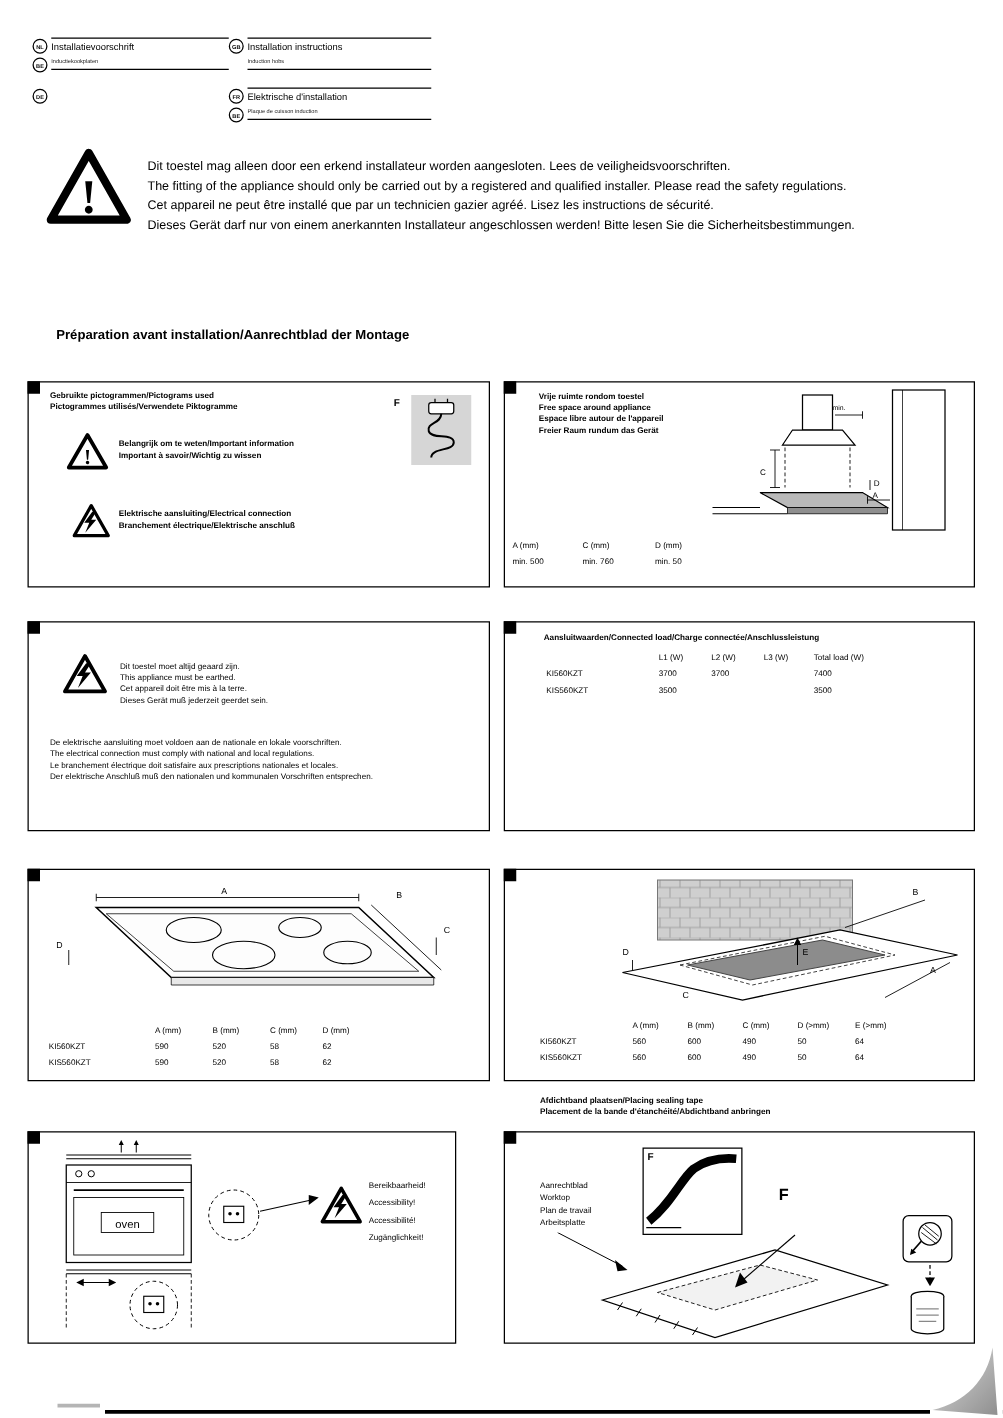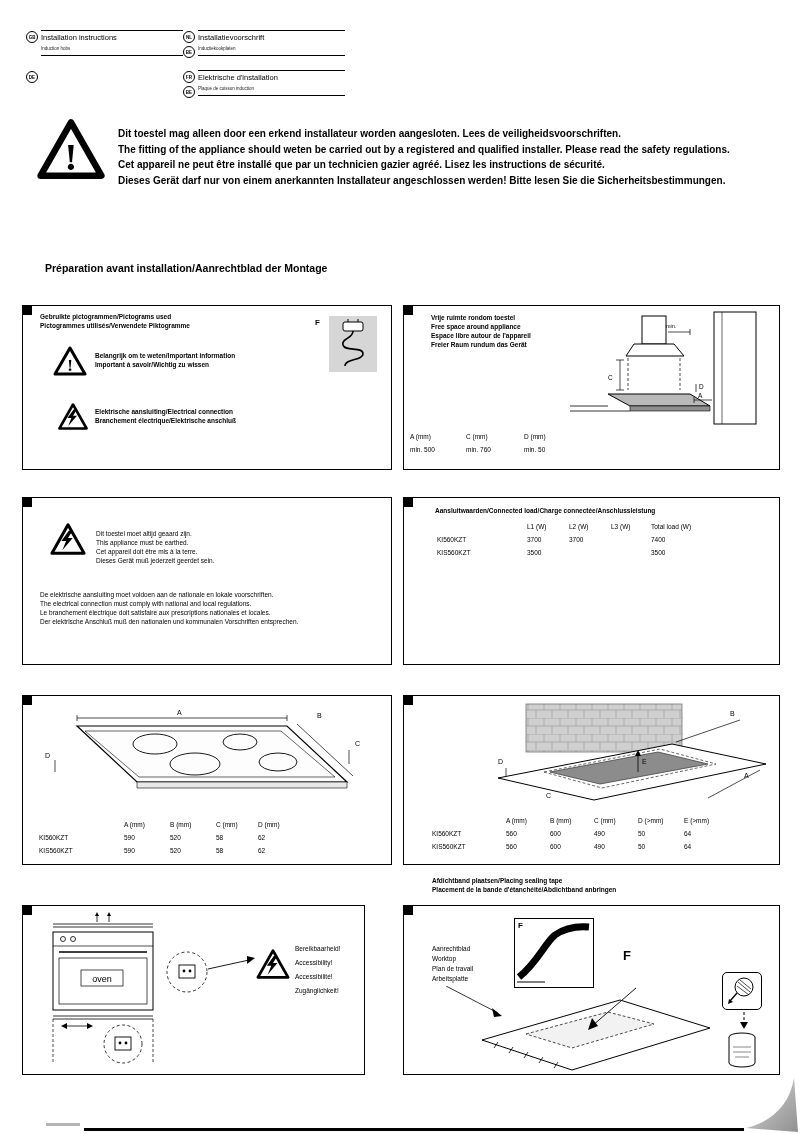--- a/index.html
+++ b/index.html
@@ -15,55 +15,55 @@
 
 .lang-grid{position:absolute;left:26px;top:30px;display:grid;grid-template-columns:157px 162px;row-gap:12px}
 .lang-entry{display:flex;align-items:flex-start;gap:3px}
 .lang-codes{display:flex;flex-direction:column;gap:3px;padding-top:1px}
 .code-circle{width:12px;height:12px;border:1px solid #000;border-radius:50%;display:flex;align-items:center;justify-content:center;font-size:4.5px;font-weight:bold}
 .lang-text{flex:1;border-top:1px solid #000;border-bottom:1px solid #000;padding:2px 0 4px}
 .lang-title{font-size:7.5px;margin-bottom:4px;white-space:nowrap}
 .lang-subtitle{font-size:4.5px;color:#222;white-space:nowrap}
 
 .safety{position:absolute;left:36px;top:116px;display:flex;gap:12px;align-items:flex-start}
-.safety-lines{font-size:10px;font-weight:bold;line-height:15.5px;padding-top:10px}
+.safety-lines{font-size:10px;font-weight:normal;line-height:15.5px;padding-top:10px}
 .safety-lines div{white-space:nowrap}
 .section-heading{position:absolute;left:45px;top:262px;font-size:10.5px;font-weight:bold;line-height:13px;white-space:nowrap}
 
 .tbl{display:grid;font-size:6.5px;line-height:13px;white-space:nowrap}
 
 .grayimg{background:#d6d6d6}
 .seal-inner{position:absolute;left:110px;top:12px;width:80px;height:70px;border:1px solid #000}
 .glue-box{position:absolute;left:318px;top:66px;width:40px;height:38px;border:1px solid #000;border-radius:5px}
 .bottom-rule{position:absolute;left:84px;top:1128px;width:718px;height:2.5px;background:#000}
 .smudge{position:absolute;left:46px;top:1123px;width:34px;height:3px;background:#b5b5b5}
 </style>
 </head>
 <body>
 
 <div class="page">
 
   <div class="lang-grid">
     <div class="lang-entry">
       <div class="lang-codes">
+        <span class="code-circle">NL</span>
+        <span class="code-circle">BE</span>
+      </div>
+      <div class="lang-text">
+        <div class="lang-title">Installatievoorschrift</div>
+        <div class="lang-subtitle">Inductiekookplaten</div>
+      </div>
+    </div>
+    <div class="lang-entry">
+      <div class="lang-codes">
         <span class="code-circle">GB</span>
       </div>
       <div class="lang-text">
         <div class="lang-title">Installation instructions</div>
         <div class="lang-subtitle">Induction hobs</div>
-      </div>
-    </div>
-    <div class="lang-entry">
-      <div class="lang-codes">
-        <span class="code-circle">NL</span>
-        <span class="code-circle">BE</span>
-      </div>
-      <div class="lang-text">
-        <div class="lang-title">Installatievoorschrift</div>
-        <div class="lang-subtitle">Inductiekookplaten</div>
       </div>
     </div>
     <div class="lang-entry">
       <div class="lang-codes">
         <span class="code-circle">DE</span>
       </div>
     </div>
     <div class="lang-entry">
       <div class="lang-codes">
         <span class="code-circle">FR</span>
@@ -76,21 +76,21 @@
     </div>
   </div>
 
   <div class="safety">
     <svg width="70" height="66" viewBox="0 0 76 68">
       <polygon points="38,5 71,63 5,63" fill="#fff" stroke="#000" stroke-width="7" stroke-linejoin="round"></polygon>
       <text x="38" y="57" text-anchor="middle" font-size="42" font-weight="bold" font-family="Liberation Serif, serif">!</text>
     </svg>
     <div class="safety-lines">
       <div>Dit toestel mag alleen door een erkend installateur worden aangesloten. Lees de veiligheidsvoorschriften.</div>
-      <div>The fitting of the appliance should weten be carried out by a registered and qualified installer. Please read the safety regulations.</div>
+      <div>The fitting of the appliance should only be carried out by a registered and qualified installer. Please read the safety regulations.</div>
       <div>Cet appareil ne peut être installé que par un technicien gazier agréé. Lisez les instructions de sécurité.</div>
       <div>Dieses Gerät darf nur von einem anerkannten Installateur angeschlossen werden! Bitte lesen Sie die Sicherheitsbestimmungen.</div>
     </div>
   </div>
 
   <div class="section-heading">
     <div>Préparation avant installation/Aanrechtblad der Montage</div>
   </div>
 
   <div class="box" style="left:22px;top:305px;width:370px;height:165px">

